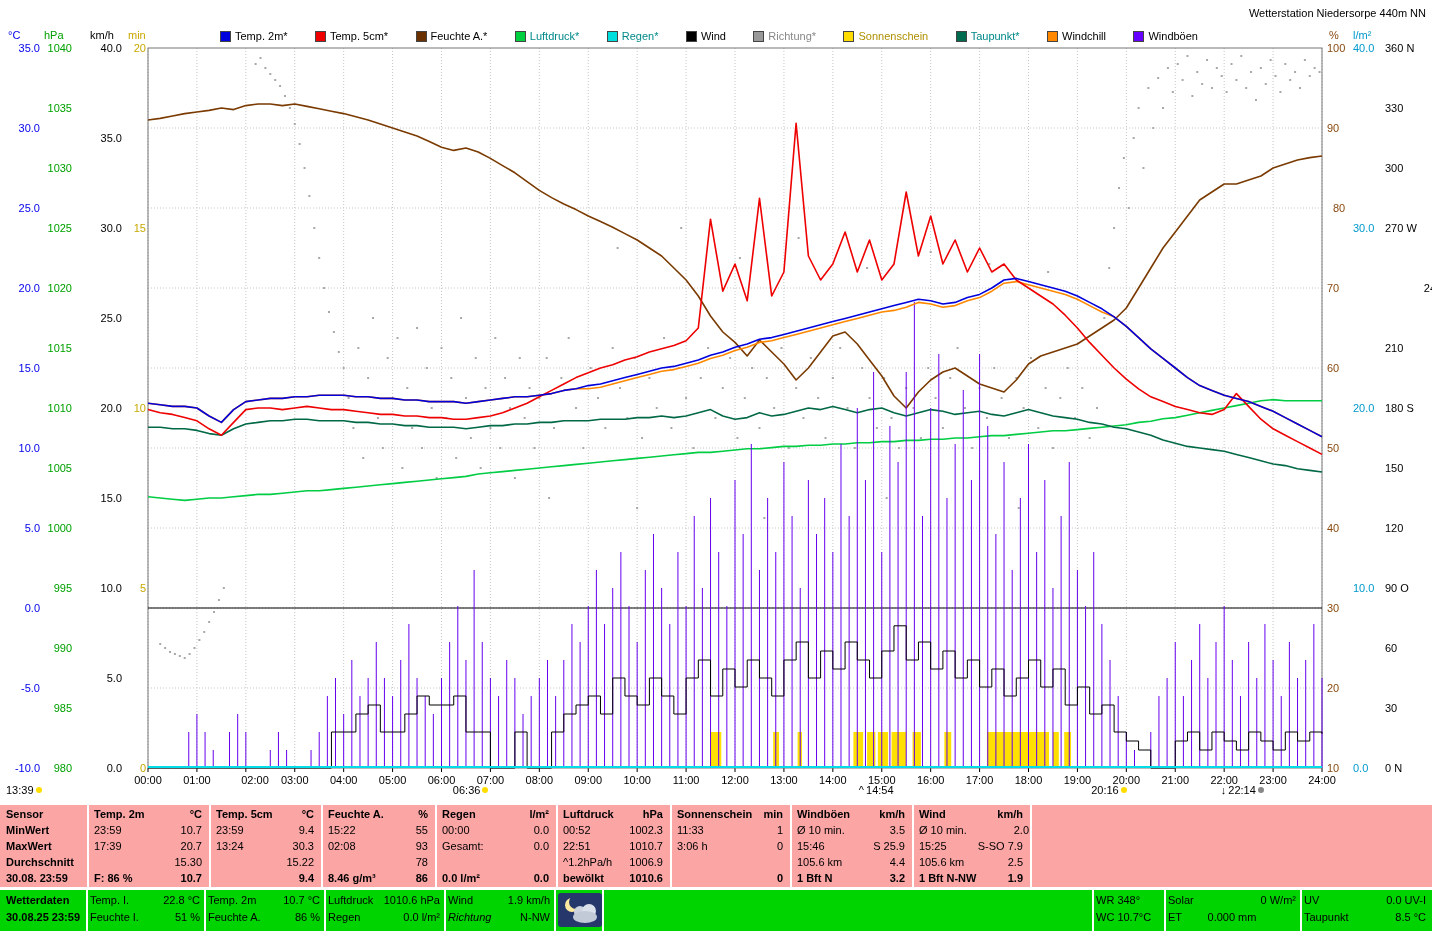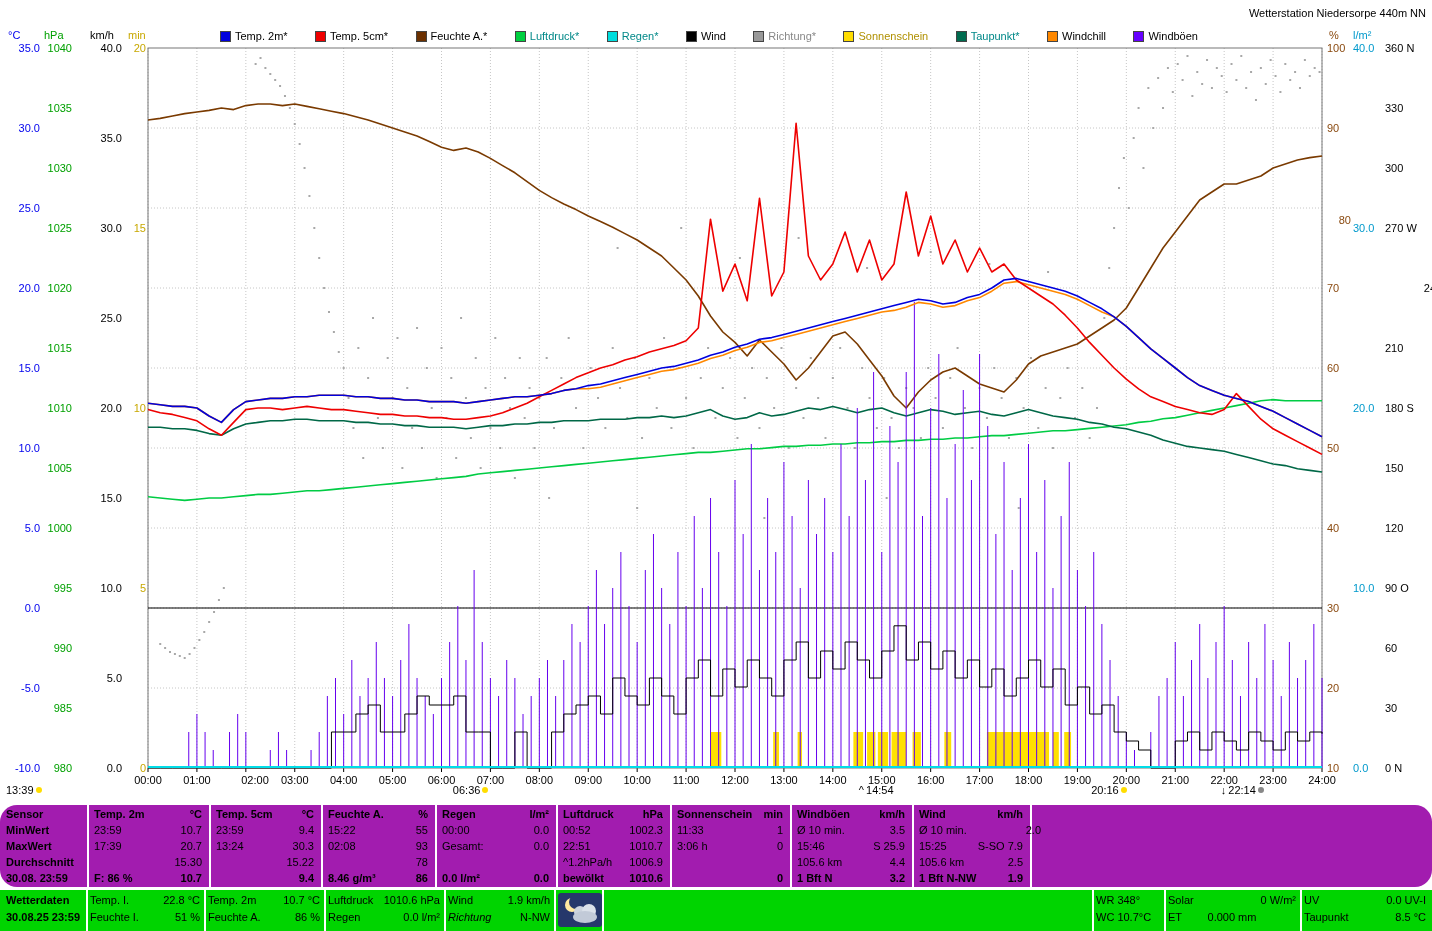--- a/index.html
+++ b/index.html
@@ -7,21 +7,21 @@
   #chart-region{position:absolute;left:0;top:0;width:1432px;height:805px;background:#fff;}
   #page-title{position:absolute;top:5px;left:0;width:100%;text-align:center;font-size:15px;}
   #station-label{position:absolute;top:7px;right:6px;font-size:11px;}
   #legend{position:absolute;left:220px;top:30px;width:978px;display:flex;justify-content:space-between;align-items:flex-start;}
   .legend-item{display:flex;align-items:center;gap:4px;white-space:nowrap;}
   .swatch{width:9px;height:9px;border:1px solid #444;display:inline-block;}
   .tick{position:absolute;font-size:11px;line-height:11px;white-space:nowrap;}
   .timelbl{position:absolute;top:774px;width:40px;text-align:center;font-size:11px;}
   .event{position:absolute;top:784px;font-size:11px;white-space:nowrap;display:flex;align-items:center;gap:2px;}
   .dot{width:6px;height:6px;border-radius:50%;display:inline-block;}
-  #summary{position:absolute;left:0;top:805px;width:1432px;height:82px;background:#a21caf;border-radius:17px;}
+  #summary{position:absolute;left:0;top:805px;width:1432px;height:82px;background:#fca5a5;}
   #gap-line{position:absolute;left:0;top:887px;width:1432px;height:3px;background:#fff;}
   #statusbar{position:absolute;left:0;top:890px;width:1432px;height:41px;background:#00d400;}
   .vsep{position:absolute;top:0;bottom:0;width:2px;background:#fff;}
   .cell{position:absolute;white-space:nowrap;line-height:13px;}
   .b{font-weight:bold;}
   .r{text-align:right;}
 </style>
 </head>
 <body>
 
@@ -529,21 +529,21 @@
       <div class="tick" style="left: 86px; width: 36px; text-align: right; color: rgb(0, 0, 0); top: 583px;">10.0</div>
       <div class="tick" style="left: 86px; width: 36px; text-align: right; color: rgb(0, 0, 0); top: 673px;">5.0</div>
       <div class="tick" style="left: 86px; width: 36px; text-align: right; color: rgb(0, 0, 0); top: 763px;">0.0</div>
       <div class="tick" style="left: 126px; width: 20px; text-align: right; color: rgb(200, 168, 0); top: 43px;">20</div>
       <div class="tick" style="left: 126px; width: 20px; text-align: right; color: rgb(200, 168, 0); top: 223px;">15</div>
       <div class="tick" style="left: 126px; width: 20px; text-align: right; color: rgb(200, 168, 0); top: 403px;">10</div>
       <div class="tick" style="left: 126px; width: 20px; text-align: right; color: rgb(200, 168, 0); top: 583px;">5</div>
       <div class="tick" style="left: 126px; width: 20px; text-align: right; color: rgb(200, 168, 0); top: 763px;">0</div>
       <div class="tick" style="left: 1327px; width: 24px; text-align: left; color: rgb(138, 74, 16); top: 43px;">100</div>
       <div class="tick" style="left: 1327px; width: 24px; text-align: left; color: rgb(138, 74, 16); top: 123px;">90</div>
-      <div class="tick" style="left: 1327px; width: 24px; text-align: right; color: rgb(138, 74, 16); top: 215px;">80</div>
+      <div class="tick" style="left: 1327px; width: 24px; text-align: center; color: rgb(138, 74, 16); top: 203px;">80</div>
       <div class="tick" style="left: 1327px; width: 24px; text-align: left; color: rgb(138, 74, 16); top: 283px;">70</div>
       <div class="tick" style="left: 1327px; width: 24px; text-align: left; color: rgb(138, 74, 16); top: 363px;">60</div>
       <div class="tick" style="left: 1327px; width: 24px; text-align: left; color: rgb(138, 74, 16); top: 443px;">50</div>
       <div class="tick" style="left: 1327px; width: 24px; text-align: left; color: rgb(138, 74, 16); top: 523px;">40</div>
       <div class="tick" style="left: 1327px; width: 24px; text-align: left; color: rgb(138, 74, 16); top: 603px;">30</div>
       <div class="tick" style="left: 1327px; width: 24px; text-align: left; color: rgb(138, 74, 16); top: 683px;">20</div>
       <div class="tick" style="left: 1327px; width: 24px; text-align: left; color: rgb(138, 74, 16); top: 763px;">10</div>
       <div class="tick" style="left: 1353px; width: 30px; text-align: left; color: rgb(0, 153, 204); top: 43px;">40.0</div>
       <div class="tick" style="left: 1353px; width: 30px; text-align: left; color: rgb(0, 153, 204); top: 223px;">30.0</div>
       <div class="tick" style="left: 1353px; width: 30px; text-align: left; color: rgb(0, 153, 204); top: 403px;">20.0</div>
@@ -702,21 +702,21 @@
     <div class="cell r" style="left: 791px; width: 114px; top: 19px;">3.5</div>
     <div class="cell" style="left: 797px; top: 35px;">15:46</div>
     <div class="cell r" style="left: 791px; width: 114px; top: 35px;">S 25.9</div>
     <div class="cell" style="left: 797px; top: 51px;">105.6 km</div>
     <div class="cell r" style="left: 791px; width: 114px; top: 51px;">4.4</div>
     <div class="cell b" style="left: 797px; top: 67px;">1 Bft N</div>
     <div class="cell r b" style="left: 791px; width: 114px; top: 67px;">3.2</div>
     <div class="cell b" style="left: 919px; top: 3px;">Wind</div>
     <div class="cell b r" style="left: 913px; width: 110px; top: 3px;">km/h</div>
     <div class="cell" style="left: 919px; top: 19px;">Ø 10 min.</div>
-    <div class="cell r" style="left: 913px; width: 128px; top: 19px;">2.0</div>
+    <div class="cell r" style="left: 913px; width: 116px; top: 19px;">2.0</div>
     <div class="cell" style="left: 919px; top: 35px;">15:25</div>
     <div class="cell r" style="left: 913px; width: 110px; top: 35px;">S-SO 7.9</div>
     <div class="cell" style="left: 919px; top: 51px;">105.6 km</div>
     <div class="cell r" style="left: 913px; width: 110px; top: 51px;">2.5</div>
     <div class="cell b" style="left: 919px; top: 67px;">1 Bft N-NW</div>
     <div class="cell r b" style="left: 913px; width: 110px; top: 67px;">1.9</div>
   </div>
 <div id="gap-line"></div>
 <div id="statusbar">
     <div class="vsep" style="left: 86px;"></div>

